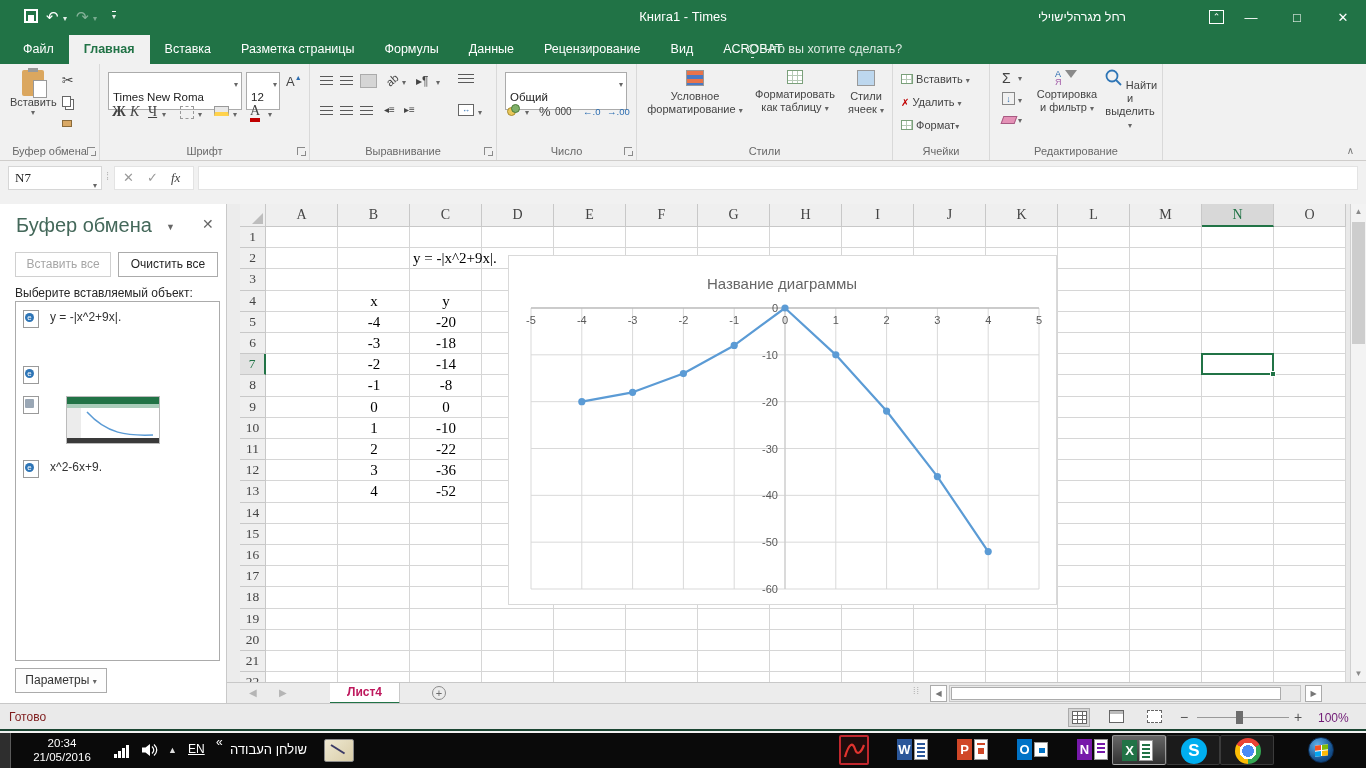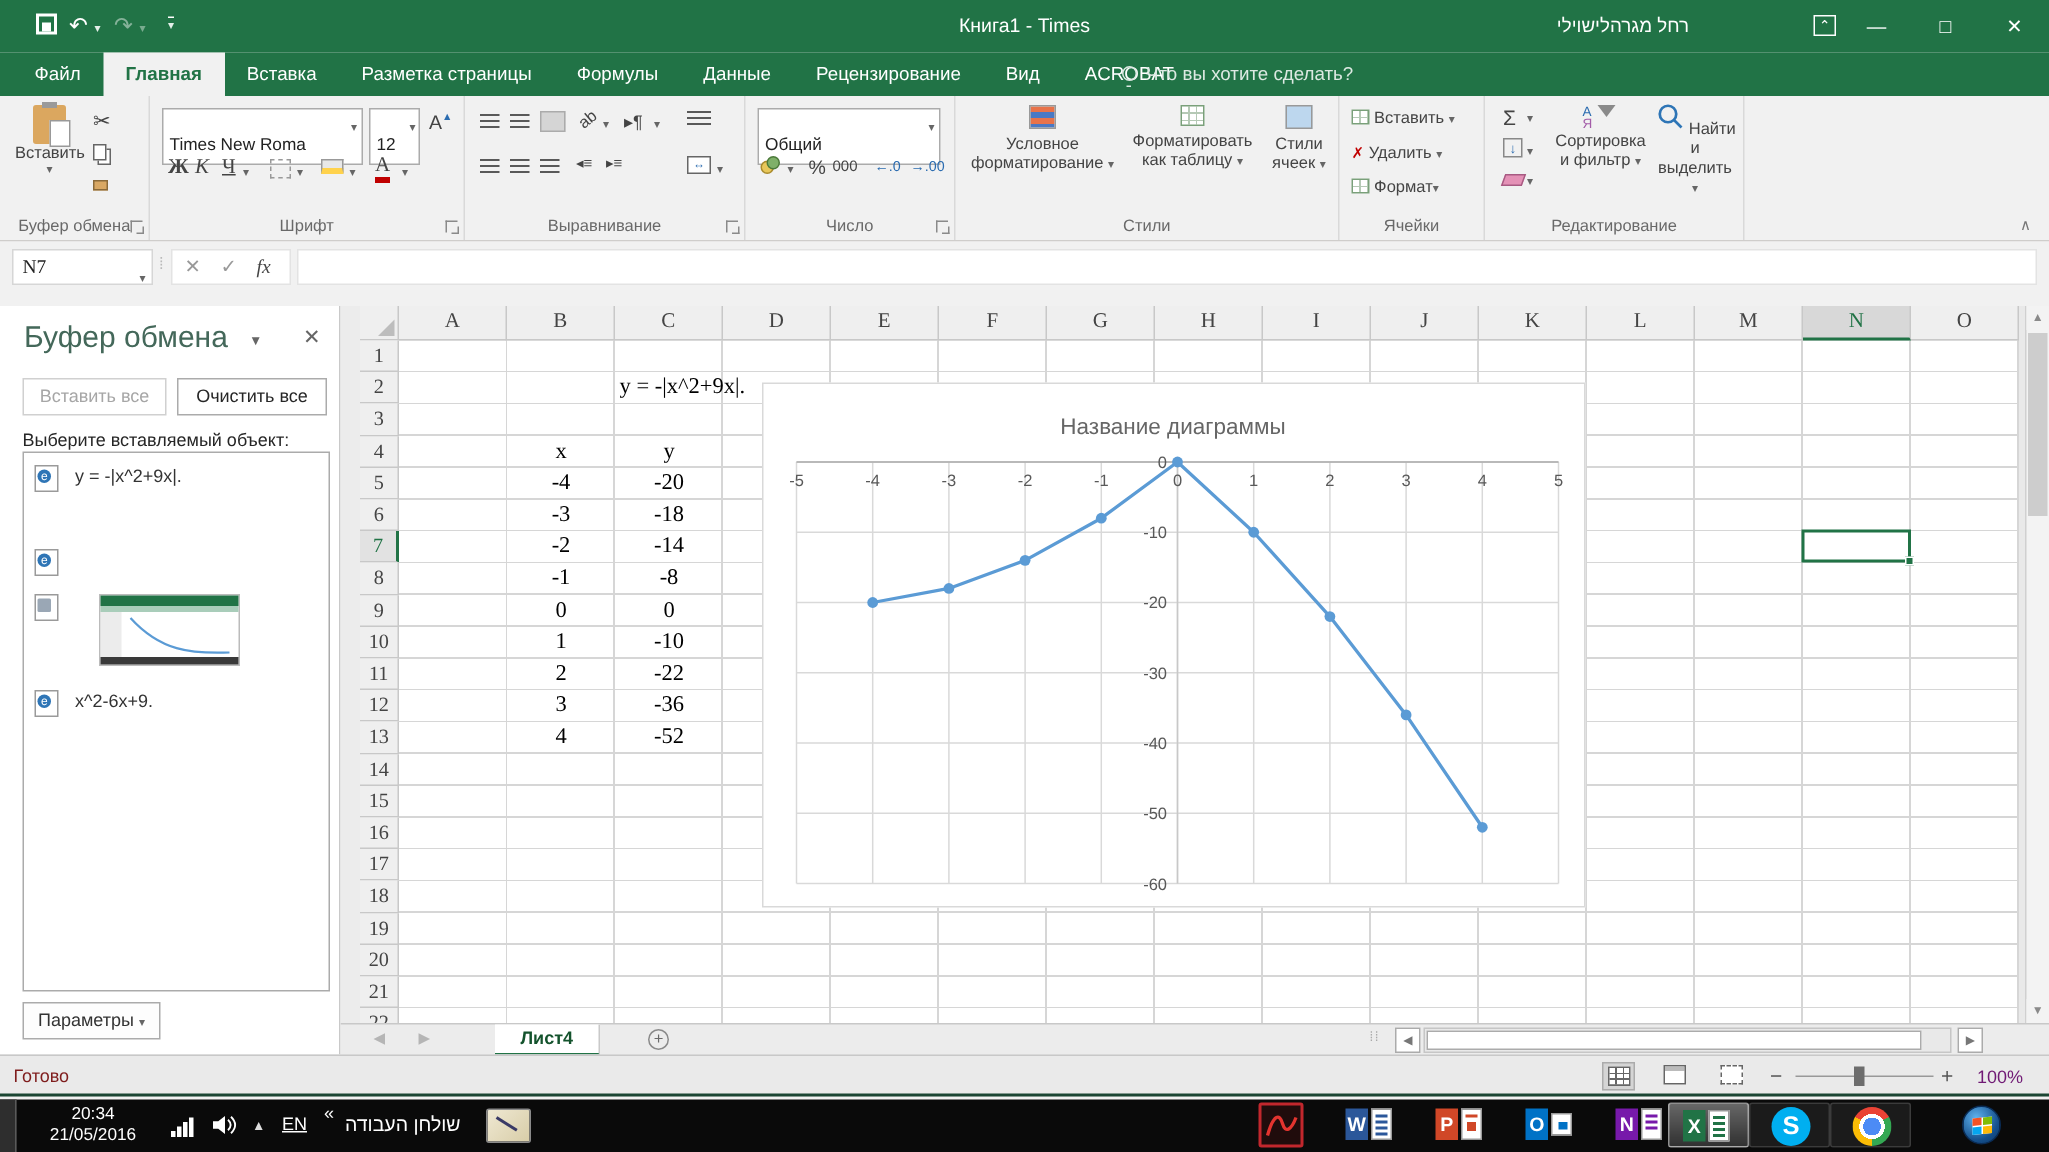--- a/index.html
+++ b/index.html
@@ -103,21 +103,21 @@
 
   
   #vscroll { left:1123px; top:0; width:16px; height:478px; background:#F3F3F3; border-left:1px solid #D0D0D0; }
   .scr-arrow { position:absolute; left:0; width:15px; height:16px; color:#8a8a8a; font-size:8px; text-align:center; line-height:16px; background:#F3F3F3; }
   #vthumb { position:absolute; left:1px; top:18px; width:13px; height:122px; background:#CDCDCD; }
 
   
   #tabstrip { left:0; top:478px; width:1139px; height:21px; background:#ECECEC; border-top:1px solid #C8C8C8; }
   .nav-ar { position:absolute; top:4px; font-size:10px; color:#B5B5B5; }
   #sheet-tab { position:absolute; left:103px; top:0; width:70px; height:21px; background:#fff; border-right:1px solid #C9C9C9; border-bottom:2px solid #217346;
-     color:#14532d; font-weight:bold; font-size:12px; text-align:center; line-height:19px; }
+     color:#be185d; font-weight:bold; font-size:12px; text-align:center; line-height:19px; }
   #add-sheet { position:absolute; left:205px; top:3px; width:14px; height:14px; border:1px solid #8a8a8a; border-radius:50%; color:#6a6a6a; font-size:11px; line-height:12px; text-align:center; }
   #ts-dots { position:absolute; left:686px; top:3px; color:#aaa; font-size:9px; letter-spacing:1px; }
   .hs-btn { position:absolute; top:2px; width:17px; height:17px; background:#fff; border:1px solid #ABABAB; color:#777; font-size:8px; text-align:center; line-height:16px; }
   #htrack { position:absolute; left:722px; top:2px; width:352px; height:17px; background:#E9E9E9; border:1px solid #C6C6C6; }
   #hthumb { position:absolute; left:1px; top:1px; width:330px; height:13px; background:#fff; border:1px solid #ABABAB; }
 
   
   #statusbar { left:0; top:703px; width:1366px; height:28px; background:#EAEAEA; border-top:1px solid #C8C8C8; border-bottom:2px solid #1B4633; }
   #ready { left:9px; top:6px; font-size:12px; color:#7f1d1d; }
   .view-ico { position:absolute; top:4px; width:22px; height:19px; }

